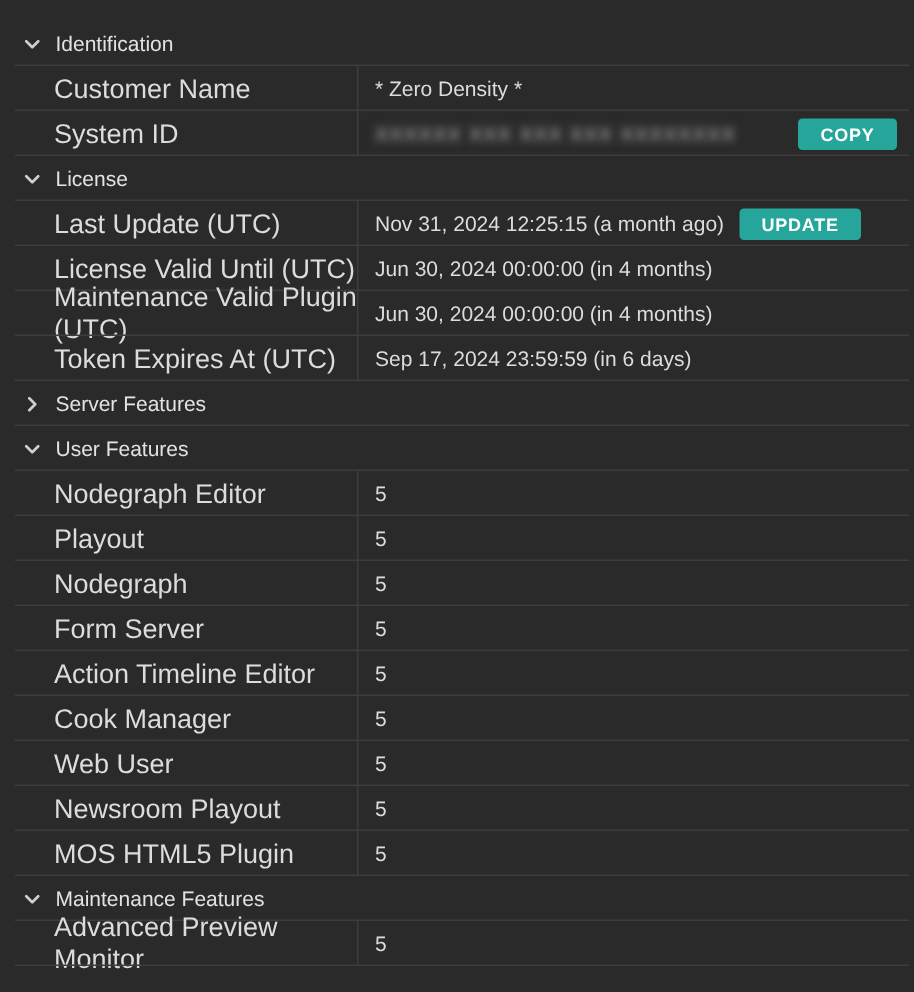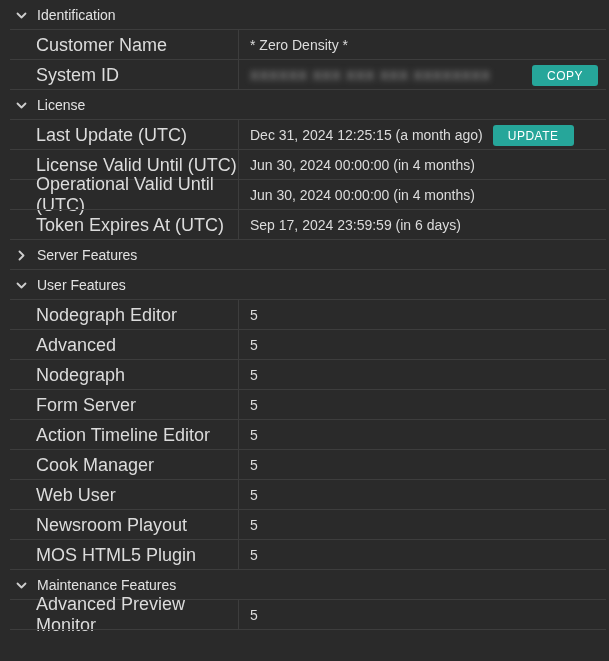--- a/index.html
+++ b/index.html
@@ -10,21 +10,21 @@
     --btn-text:#ffffff;
   }
   *{box-sizing:border-box;}
   html,body{margin:0;padding:0;}
   body{
     width:609px;height:661px;overflow:hidden;
     background:var(--bg);
     font-family:"Liberation Sans",sans-serif;
     color:var(--text);
   }
-  .table{width:609px;}
+  .table{width:609px;margin-top:14px;}
   .row{
     display:flex;align-items:stretch;height:30px;position:relative;
   }
   .row::after{
     content:"";position:absolute;left:10px;right:3px;bottom:0;height:1px;
     background:var(--divider);
   }
   .section-row{
     align-items:center;padding-left:15px;gap:9px;cursor:pointer;
   }
@@ -40,21 +40,21 @@
     font-size:18px;
   }
   .cell-value{
     flex:1;display:flex;align-items:center;gap:10px;
     padding-left:11px;font-size:14px;
   }
   .btn{
     background:var(--accent);color:var(--btn-text);
     border:none;border-radius:3px;
     font-family:"Liberation Sans",sans-serif;
-    font-size:12px;font-weight:400;letter-spacing:.5px;
+    font-size:12px;font-weight:700;letter-spacing:.5px;
     padding:4px 15px;height:21px;line-height:15px;
     cursor:pointer;text-transform:uppercase;text-align:center;
   }
   .btn-copy{margin-left:auto;margin-right:11px;}
   .masked{
     filter:blur(3px);
     color:#bdbdbd;letter-spacing:1px;font-size:13px;
     width:240px;overflow:hidden;white-space:nowrap;
   }
 </style>
@@ -92,34 +92,34 @@
       <svg width="13" height="13" viewBox="0 0 13 13">
           <polyline points="2.5,4.5 6.5,8.5 10.5,4.5" fill="none" stroke="#cfcfcf" stroke-width="1.8" stroke-linecap="round" stroke-linejoin="round"></polyline>
         </svg>
     </span>
     <span class="section-label">License</span>
   </div>
 
   <div class="row data-row">
     <div class="cell-label">Last Update (UTC)</div>
     <div class="cell-value">
-      <span>Dec 31, 2024 12:25:15 (a month ago)</span>
+      <span>Nov 31, 2024 12:25:15 (a month ago)</span>
       <button class="btn">UPDATE</button>
     </div>
   </div>
 
   <div class="row data-row">
     <div class="cell-label">License Valid Until (UTC)</div>
     <div class="cell-value">
       <span>Jun 30, 2024 00:00:00 (in 4 months)</span>
     </div>
   </div>
 
   <div class="row data-row">
-    <div class="cell-label">Operational Valid Until (UTC)</div>
+    <div class="cell-label">Maintenance Valid Plugin (UTC)</div>
     <div class="cell-value">
       <span>Jun 30, 2024 00:00:00 (in 4 months)</span>
     </div>
   </div>
 
   <div class="row data-row">
     <div class="cell-label">Token Expires At (UTC)</div>
     <div class="cell-value">
       <span>Sep 17, 2024 23:59:59 (in 6 days)</span>
     </div>
@@ -144,21 +144,21 @@
   </div>
 
   <div class="row data-row">
     <div class="cell-label">Nodegraph Editor</div>
     <div class="cell-value">
       <span>5</span>
     </div>
   </div>
 
   <div class="row data-row">
-    <div class="cell-label">Advanced</div>
+    <div class="cell-label">Playout</div>
     <div class="cell-value">
       <span>5</span>
     </div>
   </div>
 
   <div class="row data-row">
     <div class="cell-label">Nodegraph</div>
     <div class="cell-value">
       <span>5</span>
     </div>

